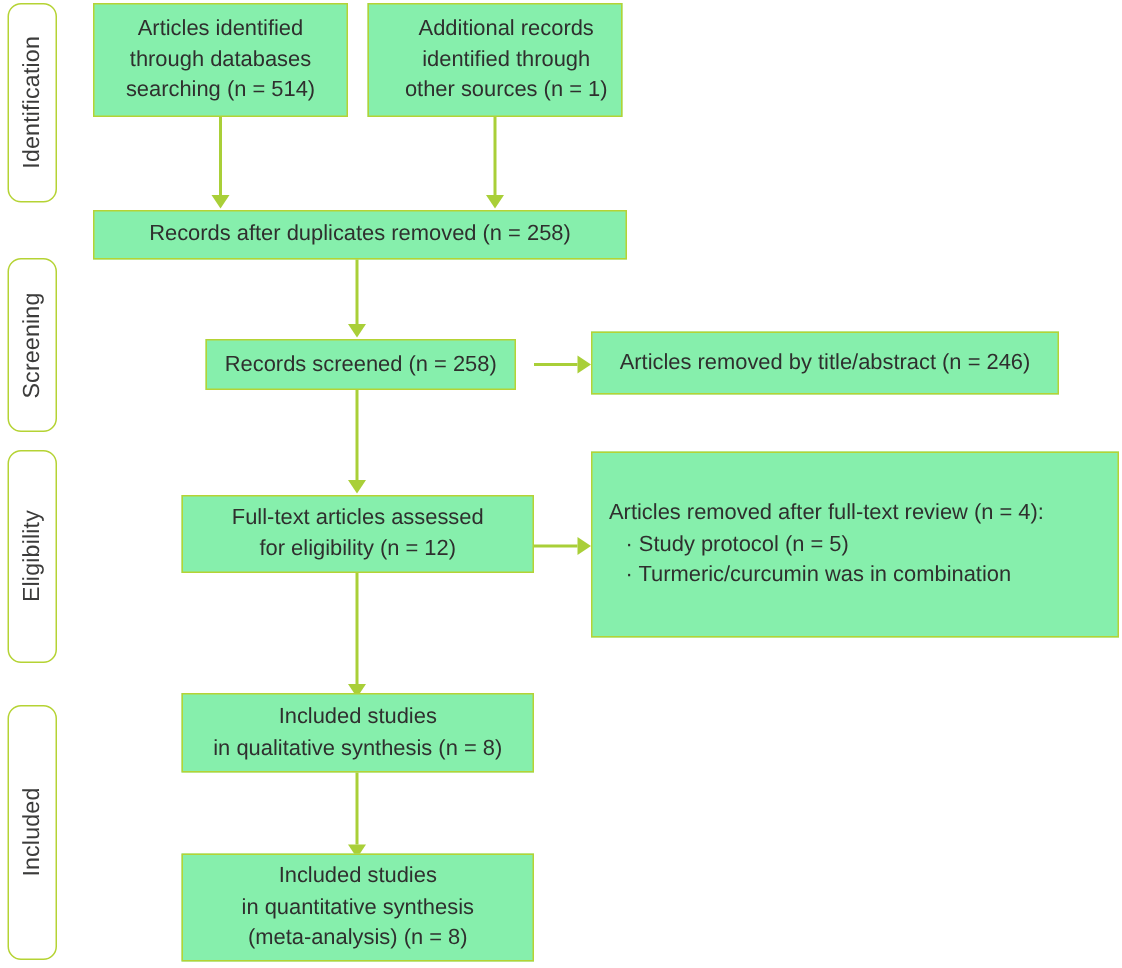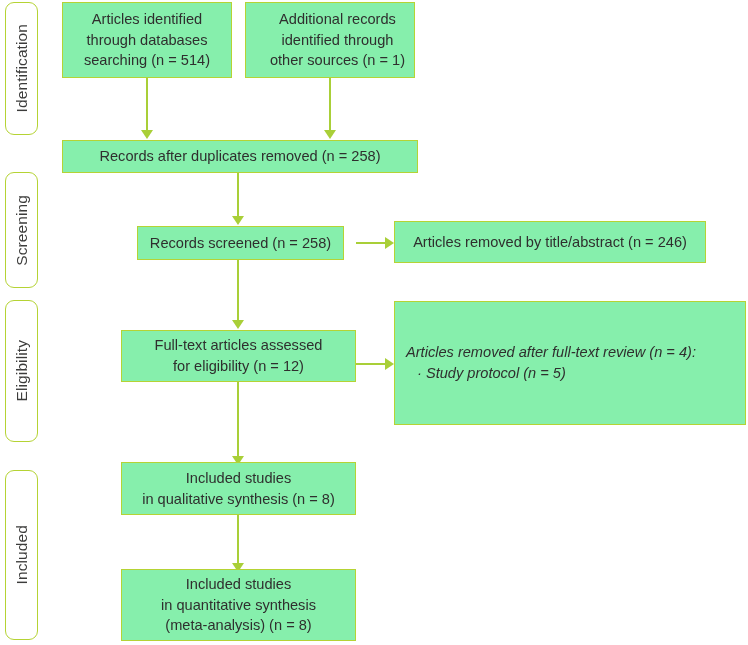--- a/index.html
+++ b/index.html
@@ -58,21 +58,20 @@
     color: #2f2f2e;
     text-align: center;
     white-space: pre-line;
   }
   .flow-box.left-align {
     justify-content: flex-start;
     padding-left: 11px;
   }
   .flow-box.left-align .box-text {
     text-align: left;
-    font-style: italic;
   }
   .flow-box .box-text .bullets {
     display: block;
     padding-left: 11px;
   }
 
   
   .vline {
     position: absolute;
     width: 2px;
@@ -162,21 +161,21 @@
 
   <div class="flow-box" style="left:121px; top:330px; width:235px; height:52px;justify-content:center;">
     <span class="box-text">Full-text articles assessed
 for eligibility (n = 12)</span>
   </div>
 
   <div class="hline" style="left:356px; top:363px; width:29px;"></div>
   <div class="arrow-right" style="left:385px; top:357.5px;"></div>
 
   <div class="flow-box left-align" style="left:394px; top:301px; width:352px; height:124px;">
-    <span class="box-text"><span>Articles removed after full-text review (n = 4):</span><span class="bullets">· Study protocol (n = 5)</span></span>
+    <span class="box-text"><span>Articles removed after full-text review (n = 4):</span><span class="bullets">· Study protocol (n = 5)</span><span class="bullets">· Turmeric/curcumin was in combination</span></span>
   </div>
 
   <div class="vline" style="left:237px; top:382px; height:74px;"></div>
   <div class="arrow-down" style="left:231.5px; top:456px;"></div>
 
   <div class="flow-box" style="left:121px; top:462px; width:235px; height:53px;">
     <span class="box-text">Included studies
 in qualitative synthesis (n = 8)</span>
   </div>
 

